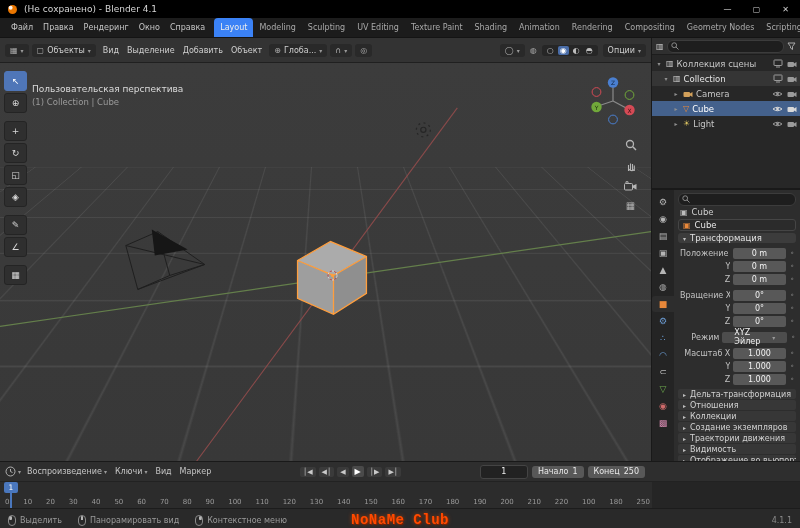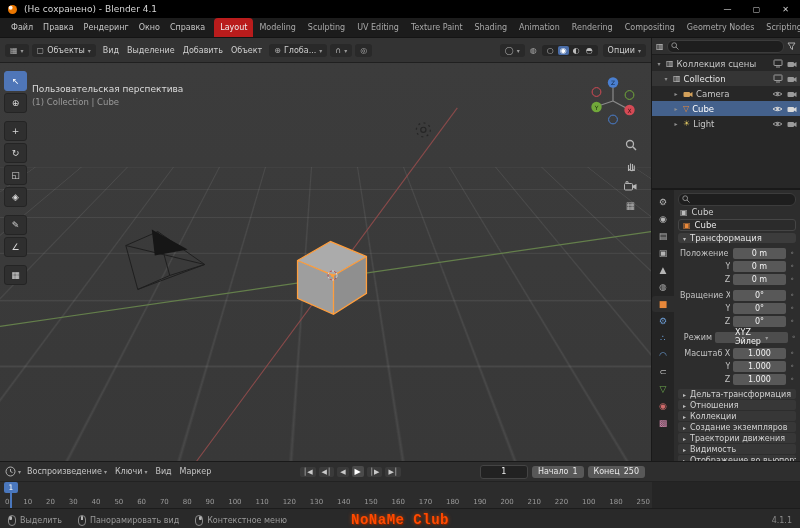--- a/index.html
+++ b/index.html
@@ -9,21 +9,21 @@
   .titlebar{height:18px;background:#000;display:flex;align-items:center;gap:6px;padding-left:6px;}
   .titlebar .title{color:#d6d6d6;font-size:9px;}
   .winbtns{margin-left:auto;display:flex;height:18px;}
   .wbtn{width:29px;display:flex;align-items:center;justify-content:center;color:#cfcfcf;font-size:8px;}
   
   .topbar{height:19px;background:#1c1c1c;display:flex;align-items:center;padding:0 4px;font-size:8px;border-bottom:1px solid #141414;}
   .menus{display:flex;}
   .menu-item{padding:0 5px;line-height:19px;color:#c5c5c5;}
   .tabs{display:flex;margin-left:4px;}
   .tab{padding:0 6px;line-height:19px;color:#a9a9a9;white-space:nowrap;}
-  .tab.active{background:#b91c1c;color:#ededed;border-radius:4px 4px 0 0;text-align:right;}
+  .tab.active{background:#3b82f6;color:#ededed;border-radius:4px 4px 0 0;text-align:right;}
   .chev{font-size:6px;color:#9a9a9a;}
   .icn{color:#b0b0b0;}
   
   .main{display:flex;height:423px;}
   .leftcol{flex:1;display:flex;flex-direction:column;min-width:0;}
   .vp-header{height:24px;background:#333;border-bottom:1px solid #202020;display:flex;align-items:center;gap:3px;padding:0 5px;font-size:8px;color:#cfcfcf;overflow:hidden;}
   .vph-field{display:flex;align-items:center;gap:3px;background:#292929;border-radius:3px;padding:2px 5px;white-space:nowrap;}
   .vph-menu{padding:0 4px;white-space:nowrap;}
   .vph-right{margin-left:auto;display:flex;align-items:center;gap:5px;}
   .shadegrp{display:flex;gap:2px;background:#262626;border-radius:3px;padding:1px 3px;}
@@ -71,21 +71,21 @@
   .pcrumb{display:flex;align-items:center;gap:4px;height:12px;color:#cfcfcf;padding:0 2px;}
   .ci{color:#bdbdbd;font-size:8px;} .ci.orange{color:#e8883a;}
   .pname{height:14px;background:#2b2b2b;border:1px solid #454545;border-radius:3px;display:flex;align-items:center;gap:4px;padding:0 4px;color:#e6e6e6;}
   .panel-hdr{height:13px;background:#3c3c3c;border-radius:3px;display:flex;align-items:center;gap:4px;padding:0 5px;color:#e0e0e0;}
   .panel-hdr .tri,.sect .tri{font-size:6px;color:#bdbdbd;}
   .trows{display:flex;flex-direction:column;gap:1px;margin:2px 0;}
   .trow{display:flex;align-items:center;height:12px;gap:3px;padding-left:2px;}
   .trow.gap{margin-top:3px;}
   .trow .lbl{width:54px;text-align:right;color:#c2c2c2;white-space:nowrap;overflow:hidden;font-size:8px;}
   .trow .fld{width:56px;height:11px;background:#585858;border-radius:2px;color:#f2f2f2;display:flex;align-items:center;justify-content:center;font-size:8px;}
-  .trow .fld.dd{justify-content:space-between;padding:0 20px;background:#4d4d4d;}
+  .trow .fld.dd{justify-content:space-between;padding:0 12px;background:#4d4d4d;}
   .trow .dec{width:8px;text-align:center;color:#8a8a8a;font-size:7px;}
   .sections{display:flex;flex-direction:column;gap:1px;}
   .sect{height:10px;background:#373737;border-radius:2px;display:flex;align-items:center;gap:4px;padding:0 5px;color:#d2d2d2;font-size:8px;white-space:nowrap;overflow:hidden;}
   
   .timeline{height:46px;border-top:1px solid #191919;display:flex;flex-direction:column;}
   .tl-header{height:19px;background:#2e2e2e;display:flex;align-items:center;gap:2px;padding:0 5px;font-size:8px;position:relative;border-bottom:1px solid #222;}
   .tl-menu{padding:0 4px;display:flex;align-items:center;gap:2px;color:#c5c5c5;white-space:nowrap;}
   .transport{position:absolute;left:300px;display:flex;gap:3px;align-items:center;color:#c9c9c9;font-size:7px;}
   .tbtn{padding:1px 3px;border-radius:2px;background:#3a3a3a;}
   .tbtn.play{background:#4a4a4a;color:#fff;font-size:8px;}

